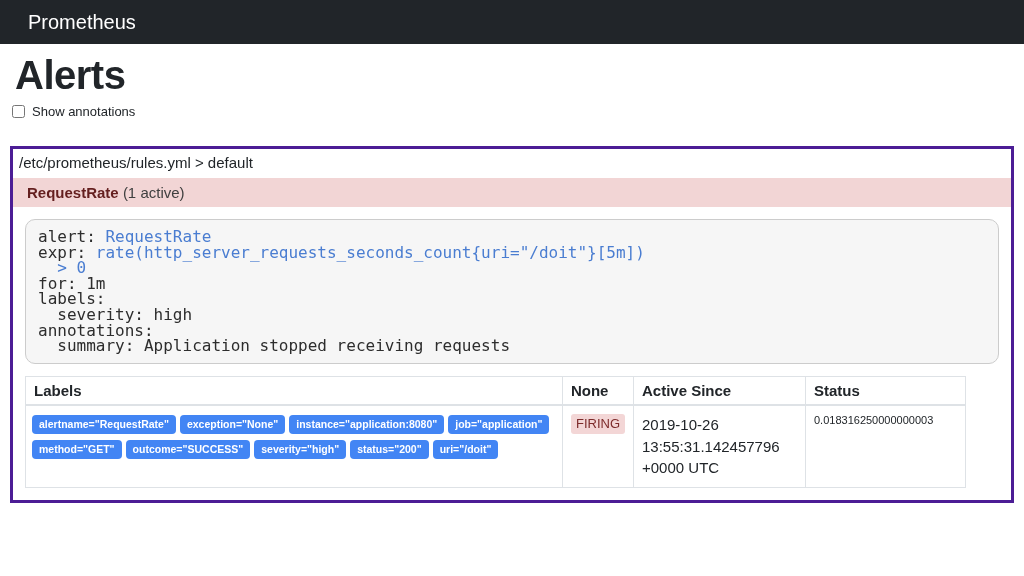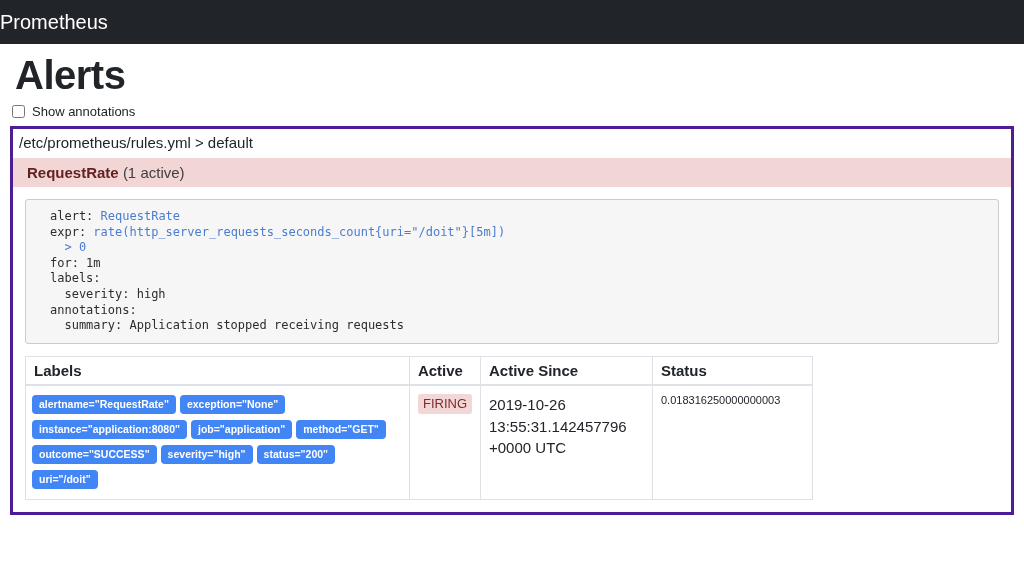--- a/index.html
+++ b/index.html
@@ -11,21 +11,21 @@
     font-family: "Liberation Sans", sans-serif;
     overflow: hidden;
   }
 
   
   .navbar {
     height: 44px;
     background: var(--navbar-bg, #212529);
     display: flex;
     align-items: center;
-    padding: 0 0;
+    padding: 0 28px;
   }
   .brand {
     color: #ffffff;
     font-size: 20px;
     margin-right: 14px;
     cursor: pointer;
   }
   .nav-link {
     color: #8d9196;
     font-size: 15px;
@@ -47,21 +47,21 @@
   .page-title {
     font-size: 40px;
     font-weight: 600;
     margin: 10px 0 8px 5px;
     letter-spacing: -0.5px;
     line-height: 1.05;
   }
   .annotations-row {
     display: flex;
     align-items: center;
-    margin: 0 0 7px 2px;
+    margin: 0 0 27px 2px;
     font-size: 13px;
   }
   .annotations-row input[type="checkbox"] {
     width: 13px; height: 13px;
     margin: 0 7px 0 0;
     accent-color: #212529;
   }
 
   
   .rules-panel {
@@ -83,34 +83,34 @@
     font-weight: 700;
     color: var(--danger-text, #641f1f);
   }
   .active-count { color: #404040; }
 
   
   .code-block {
     margin: 12px;
     background: #f6f6f6;
     border: 1px solid #cccccc;
-    border-radius: 3px;
-    padding: 9px 24px;
+    border-radius: 10px;
+    padding: 9px 12px;
     font-family: "DejaVu Sans Mono", monospace;
-    font-size: 12px;
+    font-size: 16px;
     line-height: 15.6px;
     color: #2d2d2d;
     white-space: pre;
   }
   .code-line .link { color: var(--code-blue, #4a7dd1); cursor: pointer; }
 
   
   .alerts-table {
     margin: 12px;
-    width: 788px;
+    width: 941px;
     border-collapse: collapse;
     font-size: 15px;
   }
   .alerts-table th {
     border: 1px solid #dee2e6;
     border-bottom: 2px solid #dee2e6;
     text-align: left;
     font-weight: 700;
     padding: 5px 8px;
   }
@@ -171,21 +171,21 @@
       <span class="alert-name">RequestRate</span>
       <span class="active-count"> (1 active)</span>
     </div>
 
     <div class="code-block"><div class="code-line"><span class="plain">alert: </span><span class="link">RequestRate</span></div><div class="code-line"><span class="plain">expr: </span><span class="link">rate(http_server_requests_seconds_count{uri="/doit"}[5m])</span></div><div class="code-line"><span class="link">  &gt; 0</span></div><div class="code-line"><span class="plain">for: 1m</span></div><div class="code-line"><span class="plain">labels:</span></div><div class="code-line"><span class="plain">  severity: high</span></div><div class="code-line"><span class="plain">annotations:</span></div><div class="code-line"><span class="plain">  summary: Application stopped receiving requests</span></div></div>
 
     <table class="alerts-table">
       <thead>
         <tr>
           <th>Labels</th>
-          <th class="col-state">Active</th>
+          <th class="col-state">None</th>
           <th class="col-since">Active Since</th>
           <th class="col-value">Status</th>
         </tr>
       </thead>
       <tbody>
         <tr>
           <td class="labels-cell">
             <div><span class="label-badge">alertname="RequestRate"</span><span class="label-badge">exception="None"</span><span class="label-badge">instance="application:8080"</span><span class="label-badge">job="application"</span><span class="label-badge">method="GET"</span><span class="label-badge">outcome="SUCCESS"</span><span class="label-badge">severity="high"</span><span class="label-badge">status="200"</span><span class="label-badge">uri="/doit"</span></div>
           </td>
           <td>

